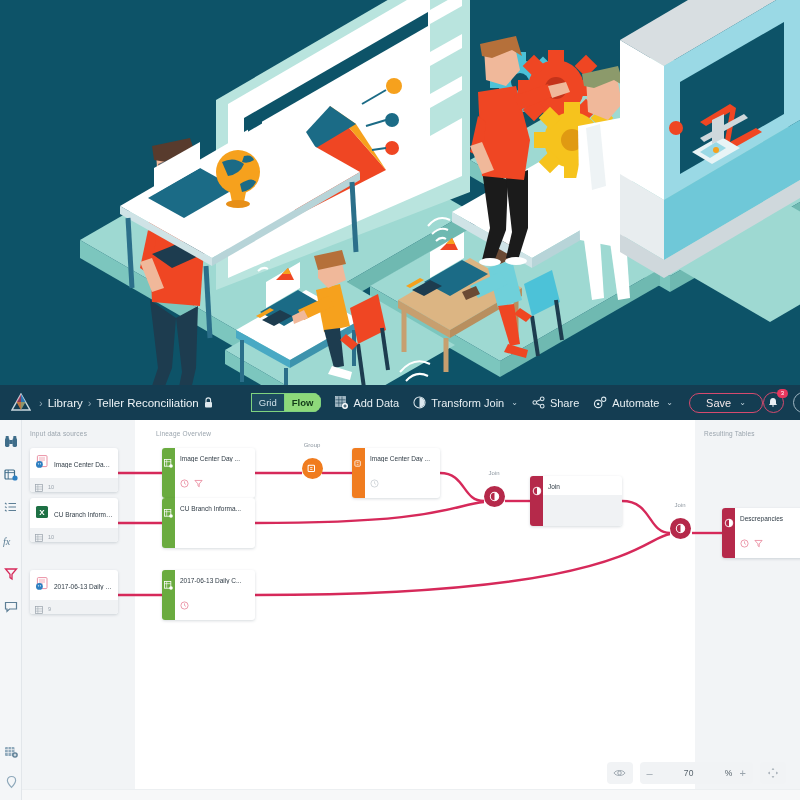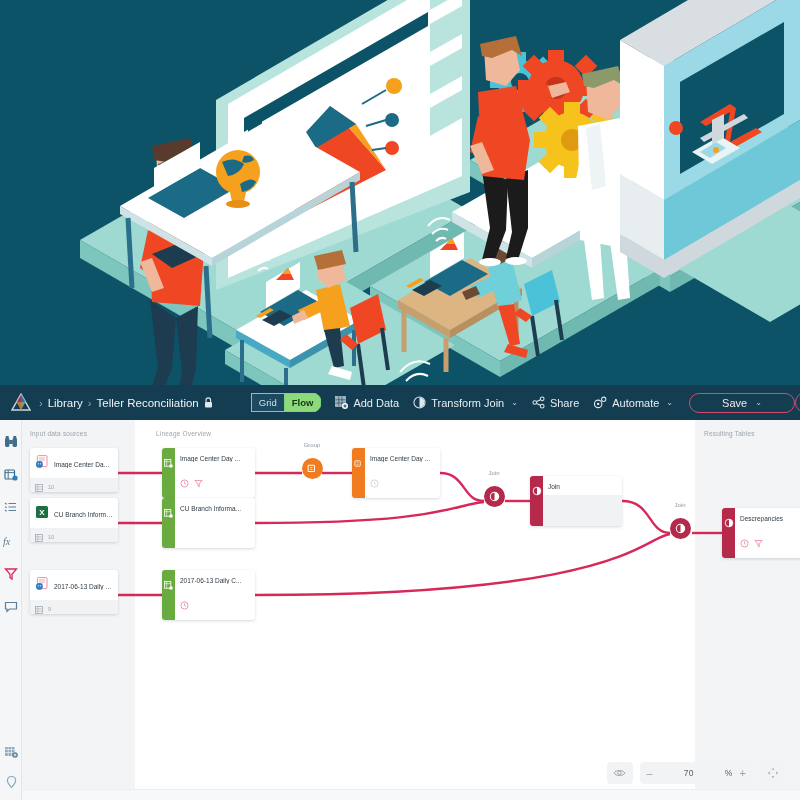--- a/index.html
+++ b/index.html
@@ -29,21 +29,21 @@
   .seg > div{font-size:9.5px;padding:3px 7px;line-height:1.2;}
   .seg .grid-b{background:#1d4a60;color:#cfe0e8;border:1px solid #7fd37f;border-right:none;}
   .seg .flow-b{background:#8ed97a;color:#123a18;border:1px solid #7fd37f;font-weight:bold;}
 
   .tb-item{display:flex;align-items:center;gap:5px;margin-left:14px;font-size:11px;color:#e6eef2;white-space:nowrap;flex:0 0 auto;}
   .tb-item .lbl{font-size:11px;}
   .caret{font-size:8px;color:#bed2dc;margin-left:2px;}
 
   .save-btn{
     margin-left:16px;display:flex;align-items:center;gap:6px;flex:0 0 auto;
-    border:1px solid #d64a6e;border-radius:14px;padding:3px 32px;font-size:11px;color:#f2e7ea;
+    border:1px solid #d64a6e;border-radius:14px;padding:3px 16px;font-size:11px;color:#f2e7ea;
   }
   .tb-right{margin-left:auto;display:flex;align-items:center;gap:9px;padding-right:4px;}
   .bell-wrap{position:relative;width:19px;height:19px;border-radius:50%;border:1px solid #d64a6e;display:flex;align-items:center;justify-content:center;}
   .bell-badge{
     position:absolute;top:-4px;right:-5px;background:#e8375e;color:#fff;
     font-size:6px;line-height:9px;min-width:9px;height:9px;border-radius:5px;text-align:center;padding:0 1px;
   }
   .help-wrap{width:19px;height:19px;border-radius:50%;border:1px solid #9fb6c2;display:flex;align-items:center;justify-content:center;font-size:11px;color:#cadbe3;}
 
   

